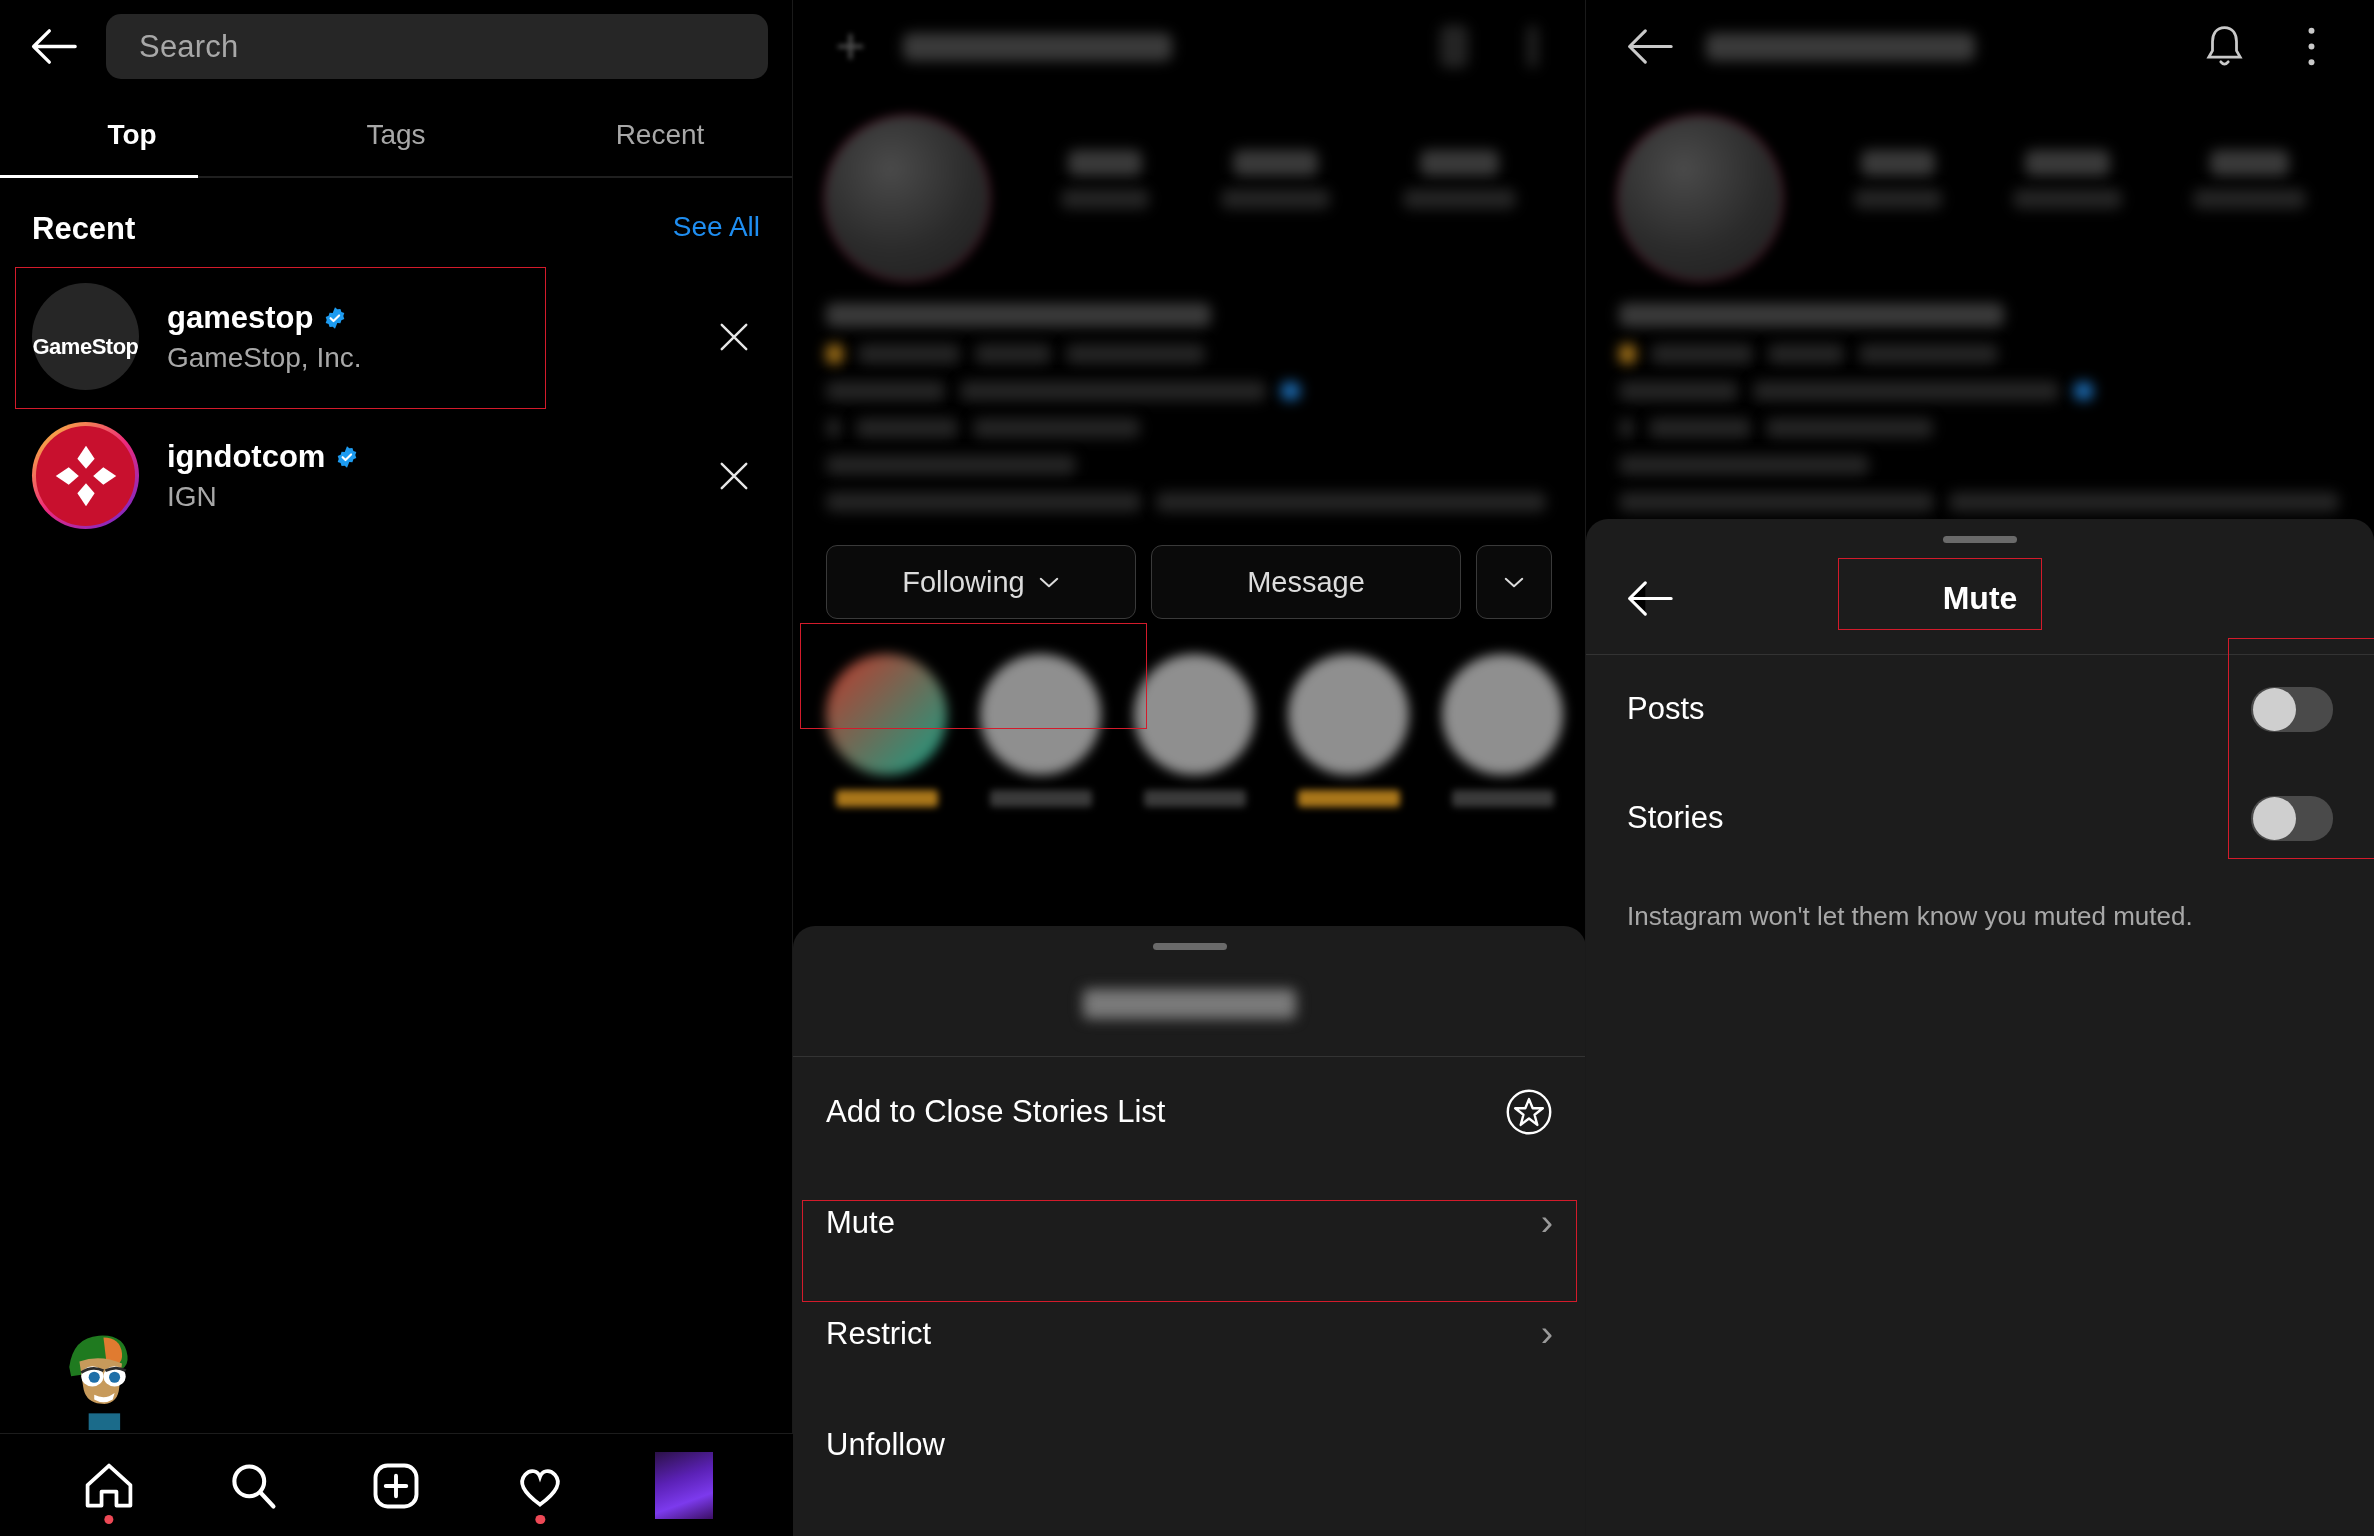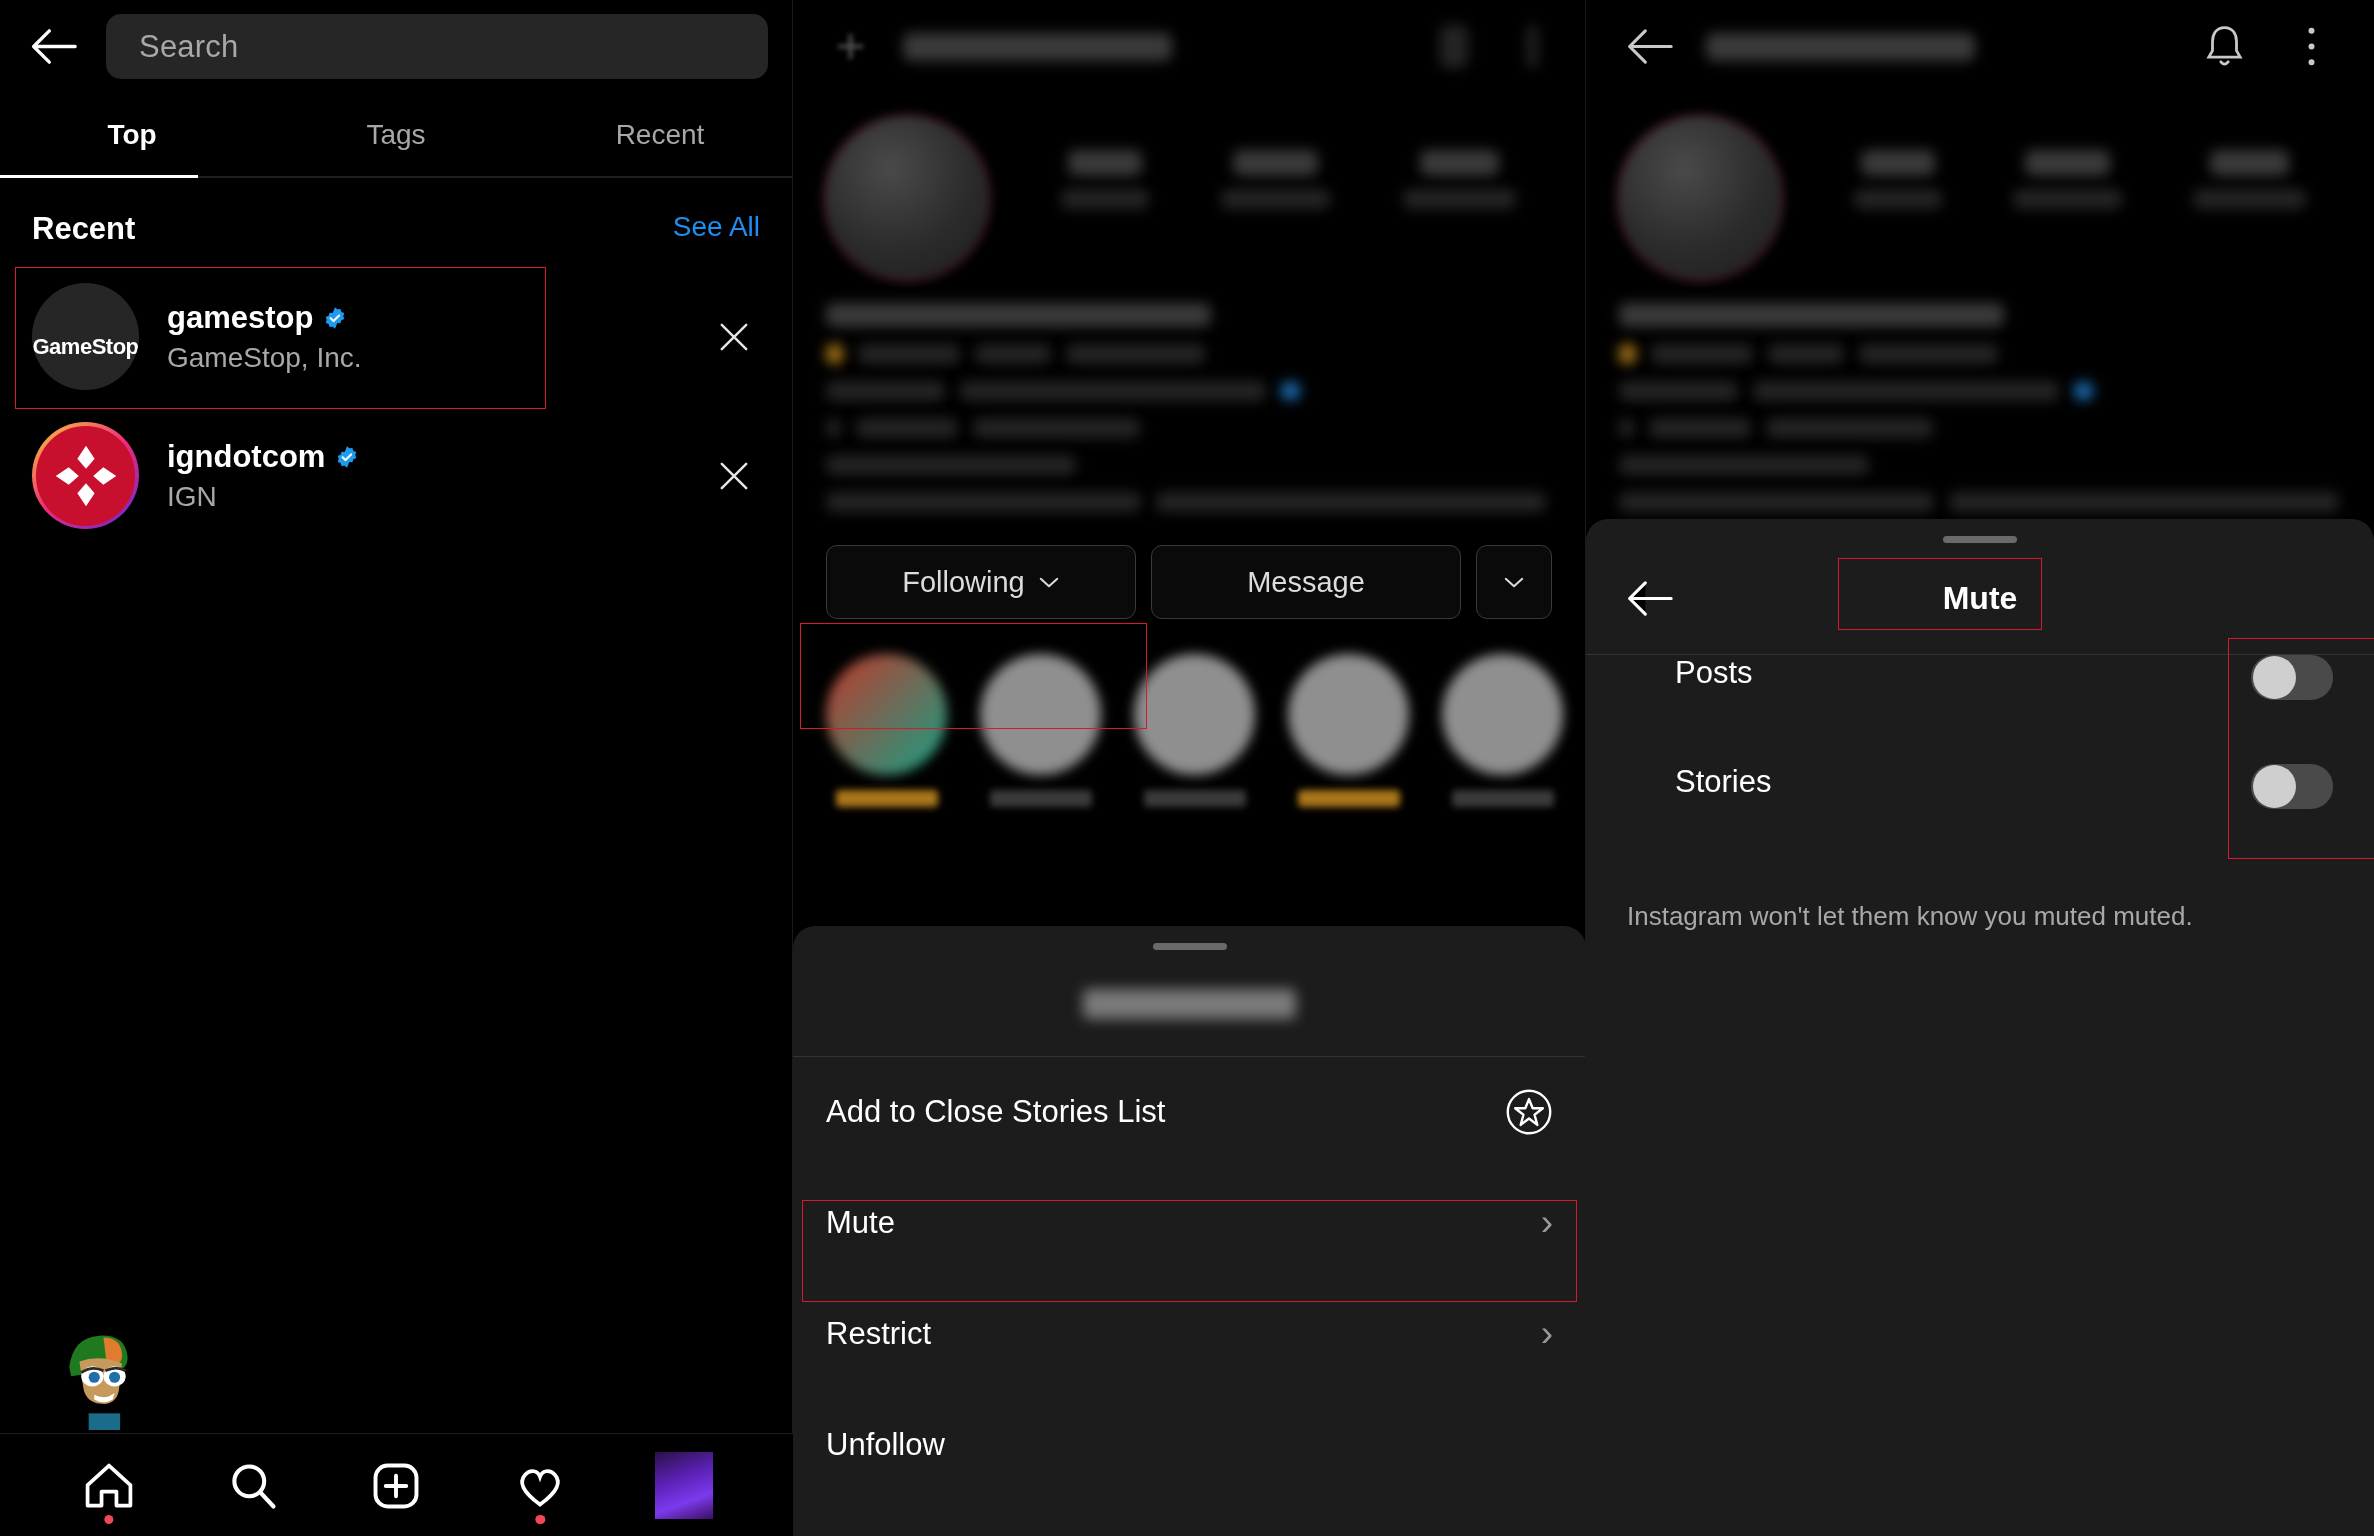--- a/index.html
+++ b/index.html
@@ -130,22 +130,22 @@
   .icon-btn { width:59px; height:59px; display:flex; align-items:center; justify-content:center; flex:none; }
 
   .mute-sheet {
     position:absolute; left:0; bottom:0; width:788px; height:1018px;
     background:#1c1c1c; border-radius:22px 22px 0 0;
   }
   .mute-header { height:111px; display:flex; align-items:center; padding:0 33px; position:relative; }
   .mute-title { position:absolute; left:0; right:0; text-align:center;
                 font-size:32px; font-weight:bold; color:#fff; }
   .mute-divider { height:0.9px; background:#333; }
-  .toggle-row { height:109px; display:flex; justify-content:space-between;
-                padding:0 41px;margin-left:48px; }
+  .toggle-row { height:109px; display:flex; align-items:center; justify-content:space-between;
+                padding:0 41px; }
   .toggle-label { font-size:31px; color:#fff; }
   .toggle { width:82px; height:45px; border-radius:22px; background:#4a4a4a; position:relative; flex:none; }
   .toggle .knob { position:absolute; left:1.9px; top:0.9px; width:43px; height:43px;
                   border-radius:50%; background:#cfcfcf; }
   .mute-note { font-size:26px; color:#a8a8a8; padding:28px 41px 0 41px; }
 </style>
 </head>
 <body>
 
 <div class="stage">

